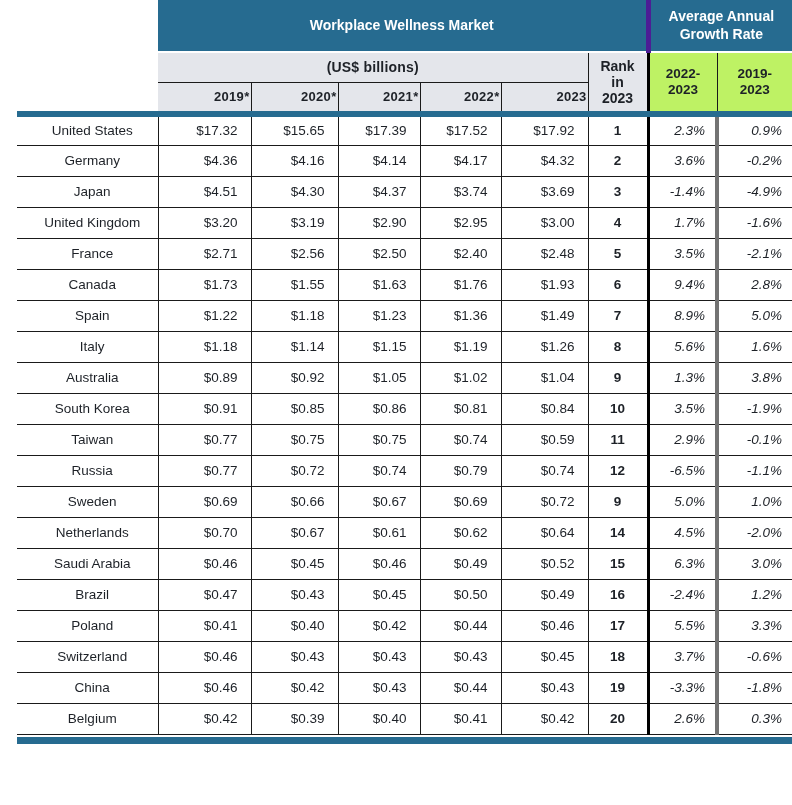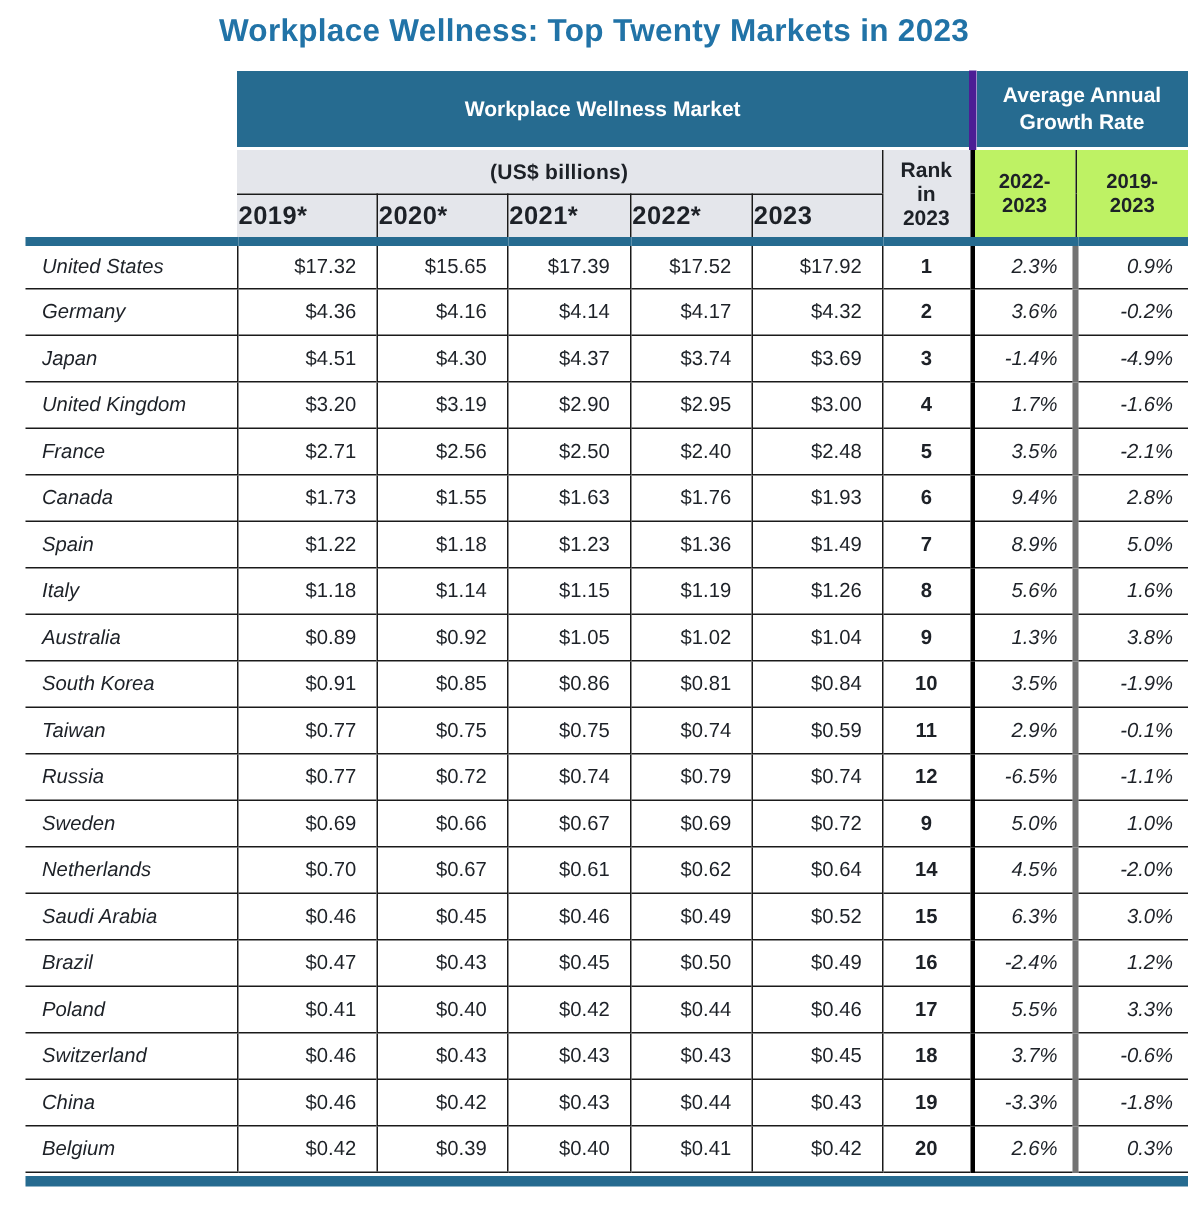--- a/index.html
+++ b/index.html
@@ -19,42 +19,41 @@
   .h-market{border-right:5px solid #4c1d95;}
   .h-growthgrp{padding:0 10px;margin-top:44px;}
   .h-units{background:#e4e6eb;font-weight:bold;font-size:14px;text-align:center;
            border-bottom:1px solid #1a1a1a;letter-spacing:.2px;margin-top:11px;}
   .h-rank{background:#e4e6eb;font-weight:bold;font-size:14px;text-align:center;
           line-height:1.15;border-left:1px solid #1a1a1a;border-right:3px solid #000;
           padding:0 7px;}
   .h-growth{background:#bef264;font-weight:bold;font-size:13.5px;text-align:center;
             line-height:1.2;padding:0 6px;}
   .h-growth.g2{border-left:1px solid #1a1a1a;}
-  .h-year{background:#e4e6eb;font-weight:bold;font-size:17px;text-align:left;
+  .h-year{background:#e4e6eb;font-weight:bold;font-size:13px;text-align:right;
           letter-spacing:.3px;border-left:1px solid #1a1a1a;}
   .h-year.y-first{border-left:none;}
   
   tbody tr{height:31px;}
   tbody td{border-top:1px solid #1a1a1a;font-size:13.5px;}
   tbody tr.first td{border-top:6px solid #266b90;}
   tbody tr.last td{border-bottom:1px solid #1a1a1a;}
-  .c-country{text-align:left;padding-left:11px;font-style:italic;}
+  .c-country{text-align:center;padding-left:11px;}
   .c-val{text-align:right;padding-right:13px;border-left:1px solid #1a1a1a;}
   .c-rank{text-align:center;font-weight:bold;border-left:1px solid #1a1a1a;
           border-right:3px solid #000;}
   .c-pct{text-align:right;font-style:italic;padding-right:10px;}
   .c-pct.pct2{border-left:4px solid #737373;}
   .bottom-bar{width:775px;height:7px;background:#266b90;margin:2px 0 0 17px;}
 </style>
 </head>
 <body>
 
 <div class="page">
 
-  <div class="title">Workplace Wellness: Top Twenty Markets in 2023</div>
 
   <table class="wellness">
     <colgroup>
       <col style="width:141px">
         <col style="width:93px">
         <col style="width:87px">
       <col style="width:82px">
         <col style="width:81px">
         <col style="width:87px">
       <col style="width:60px">

